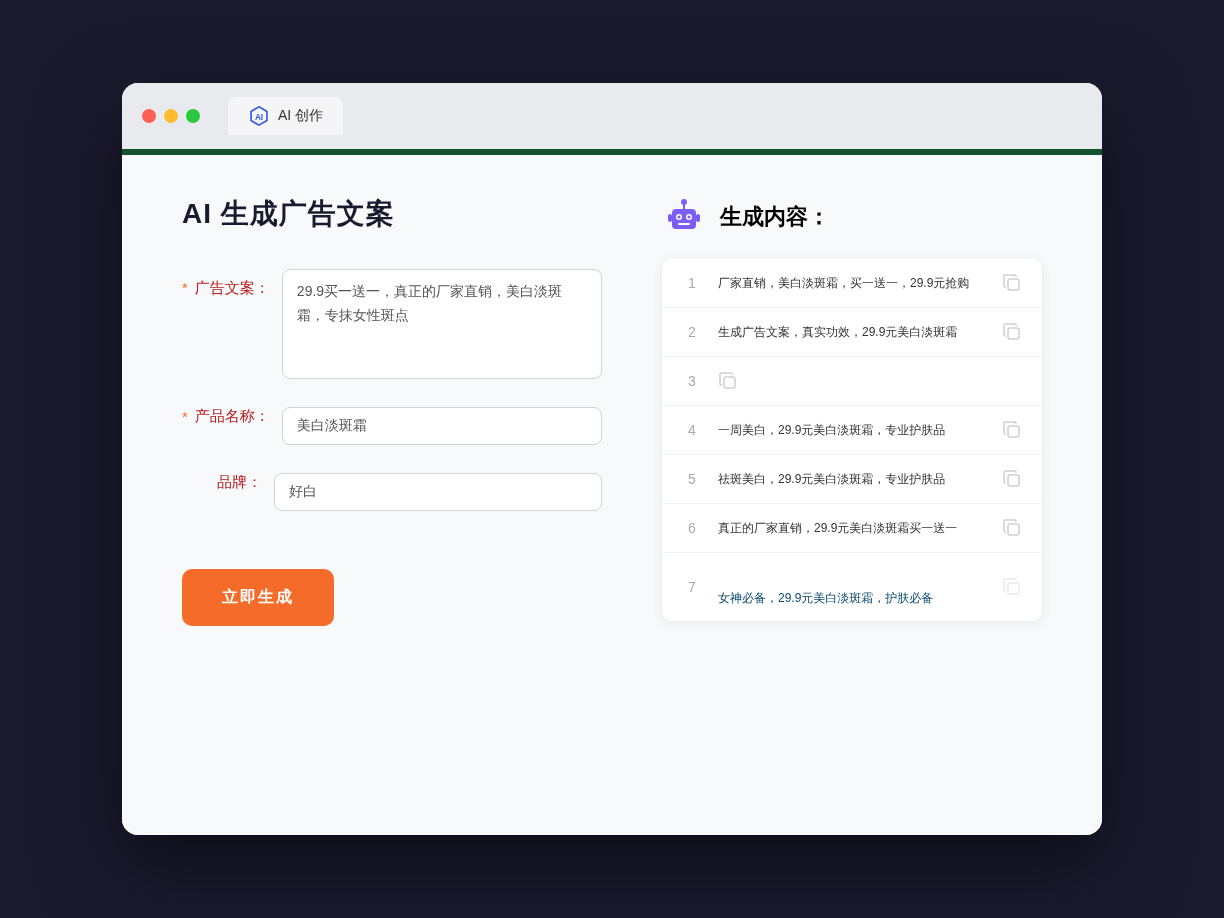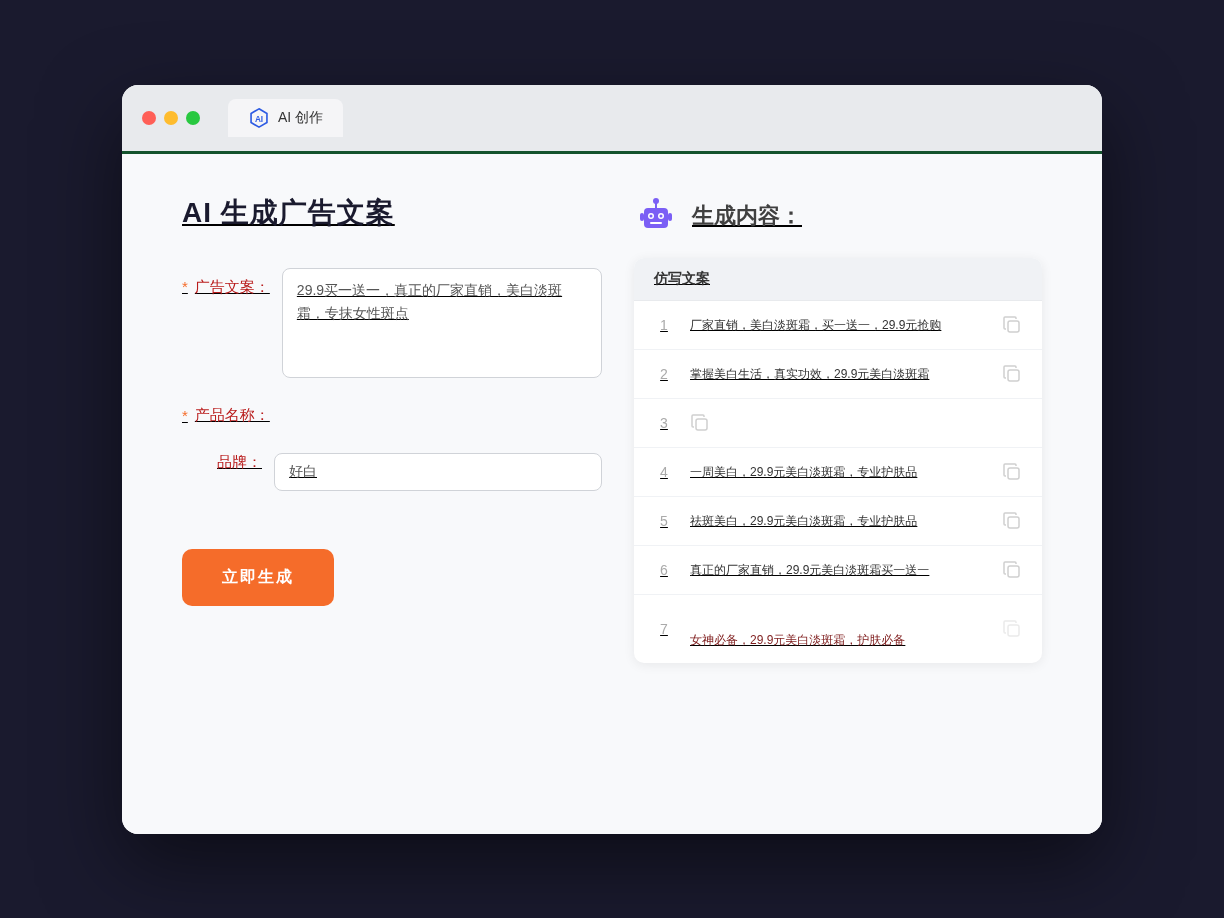--- a/index.html
+++ b/index.html
@@ -21,21 +21,21 @@
       overflow: hidden;
       position: relative;
     }
 
     .browser-titlebar {
       background: #e8eaed;
       padding: 14px 20px;
       display: flex;
       align-items: center;
       gap: 12px;
-      border-bottom: 3px solid #14532d;
+      border-bottom: 6px solid #14532d;
     }
 
     .traffic-lights {
       display: flex;
       gap: 8px;
       align-items: center;
     }
 
     .traffic-light {
       width: 14px;
@@ -68,22 +68,21 @@
       width: 22px;
       height: 22px;
     }
 
     .browser-content {
       background: #f8f9fb;
       padding: 40px 60px;
       min-height: 680px;
       display: flex;
       flex-direction: row;
-      gap: 32px;
-      text-decoration: underline;
+      gap: 60px;
     }
 
     
     .left-panel {
       flex: 0 0 420px;
     }
 
     .page-title {
       font-size: 28px;
       font-weight: 700;
@@ -159,21 +158,21 @@
     }
 
     .robot-icon {
       width: 44px;
       height: 44px;
     }
 
     .result-title {
       font-size: 22px;
       font-weight: 600;
-      color: #404040;
+      color: #000000;
     }
 
     .result-table {
       background: #fff;
       border-radius: 10px;
       overflow: hidden;
       box-shadow: 0 2px 12px rgba(0,0,0,0.07);
     }
 
     .table-header {
@@ -209,21 +208,21 @@
     }
 
     .row-text {
       flex: 1;
       font-size: 12px;
       color: #333;
       line-height: 1.5;
     }
 
     .table-row.dimmed .row-text {
-      color: #7f1d1d;
+      color: #0c4a6e;
       margin-top: 22px;
     }
 
     .copy-icon {
       width: 20px;
       height: 20px;
       opacity: 0.4;
       cursor: pointer;
       flex-shrink: 0;
     }
@@ -264,20 +263,21 @@
         </div>
         <textarea class="form-input" style="">29.9买一送一，真正的厂家直销，美白淡斑霜，专抹女性斑点</textarea>
       </div>
 
       
       <div class="form-group">
         <div style="display:flex;align-items:center;min-width:80px;justify-content:flex-end;gap:2px;">
           <span class="required-star">*</span>
           <label class="form-label" style="padding-top:0;">产品名称：</label>
         </div>
+        <input type="text" class="form-input" value="美白淡斑霜" style="">
       </div>
 
       
       <div class="form-group">
         <div style="display:flex;align-items:center;min-width:80px;justify-content:flex-end;gap:2px;">
           <label class="form-label" style="padding-top:0;text-align:right;">品牌：</label>
         </div>
         <input type="text" class="form-input" value="好白" style="">
       </div>
 
@@ -302,34 +302,33 @@
           <line x1="22" y1="14" x2="22" y2="8" stroke="#7b5ff5" stroke-width="2"></line>
           <circle cx="22" cy="7" r="3" fill="#7b5ff5"></circle>
 
           <rect x="6" y="19" width="4" height="8" rx="2" fill="#7b5ff5"></rect>
           <rect x="34" y="19" width="4" height="8" rx="2" fill="#7b5ff5"></rect>
         </svg>
         <span class="result-title">生成内容：</span>
       </div>
 
       <div class="result-table">
-        <div class="table-header">仿写文案</div>
 
         <div class="table-row">
           <span class="row-num">1</span>
           <span class="row-text">厂家直销，美白淡斑霜，买一送一，29.9元抢购</span>
           <svg class="copy-icon" viewBox="0 0 20 20" fill="none">
             <rect x="6" y="6" width="11" height="11" rx="2" stroke="#888" stroke-width="1.5"></rect>
             <path d="M4 14H3a1 1 0 01-1-1V3a1 1 0 011-1h10a1 1 0 011 1v1" stroke="#888" stroke-width="1.5"></path>
           </svg>
         </div>
 
         <div class="table-row">
           <span class="row-num">2</span>
-          <span class="row-text">掌握美白生活，真实功效，29.9元美白淡斑霜</span>
+          <span class="row-text">生成广告文案，真实功效，29.9元美白淡斑霜</span>
           <svg class="copy-icon" viewBox="0 0 20 20" fill="none">
             <rect x="6" y="6" width="11" height="11" rx="2" stroke="#888" stroke-width="1.5"></rect>
             <path d="M4 14H3a1 1 0 01-1-1V3a1 1 0 011-1h10a1 1 0 011 1v1" stroke="#888" stroke-width="1.5"></path>
           </svg>
         </div>
 
         <div class="table-row">
           <span class="row-num">3</span>
           <svg class="copy-icon" viewBox="0 0 20 20" fill="none">
             <rect x="6" y="6" width="11" height="11" rx="2" stroke="#888" stroke-width="1.5"></rect>

